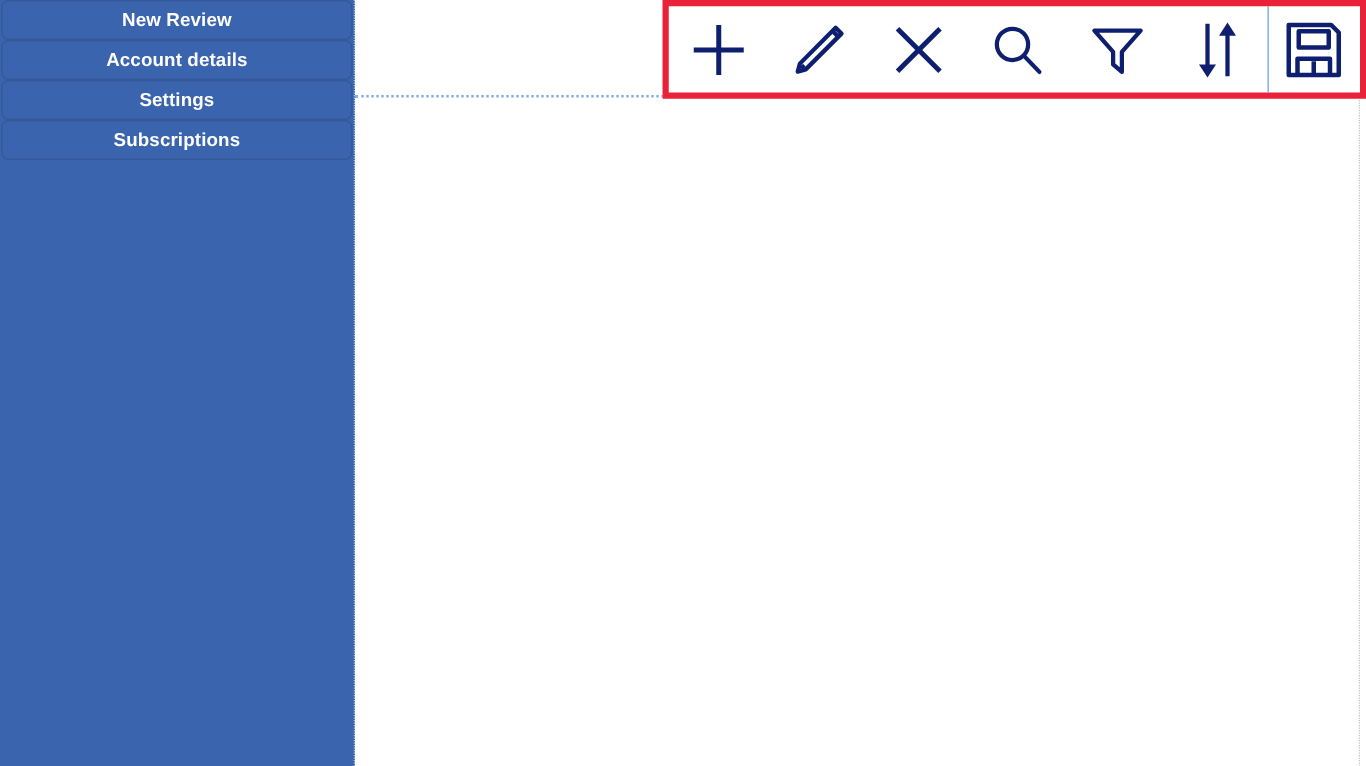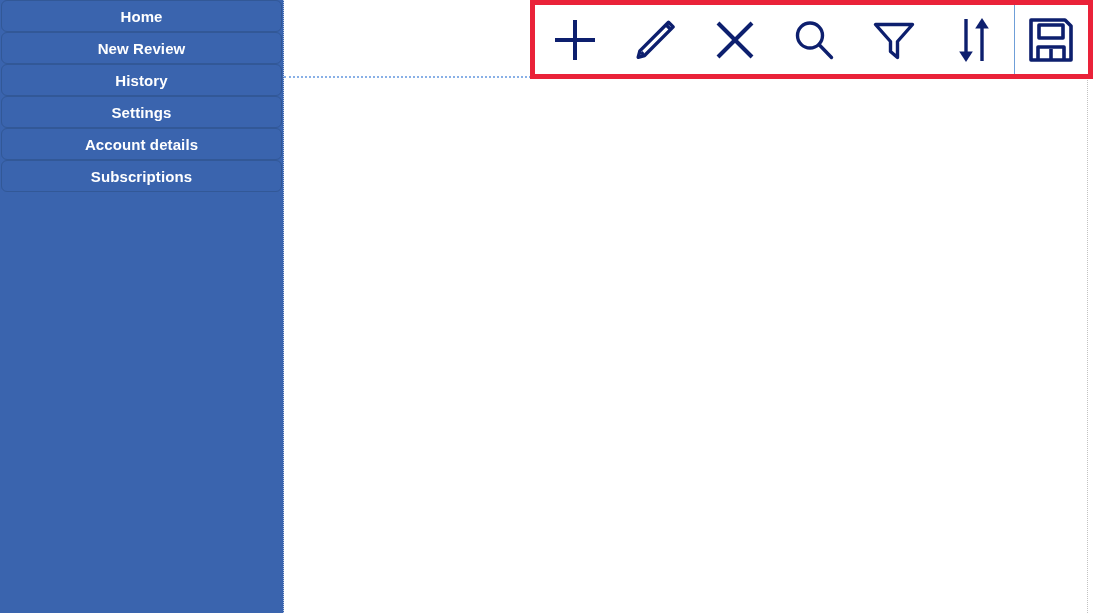--- a/index.html
+++ b/index.html
@@ -128,40 +128,34 @@
     display: block;
   }
 </style>
 </head>
 <body>
 
 <div id="app">
 
   <nav id="sidebar">
 
-    <div class="nav-item">
-      <span class="nav-label">Home</span>
-    </div>
 
 
     <div class="nav-item">
       <span class="nav-label">New Review</span>
     </div>
 
 
-    <div class="nav-item">
-      <span class="nav-label">History</span>
+
+    <div class="nav-item">
+      <span class="nav-label">Account details</span>
     </div>
 
     <div class="nav-item">
       <span class="nav-label">Settings</span>
-    </div>
-
-    <div class="nav-item">
-      <span class="nav-label">Account details</span>
     </div>
 
     <div class="nav-item">
       <span class="nav-label">Subscriptions</span>
     </div>
 
 
   </nav>
 
   <div id="main">

